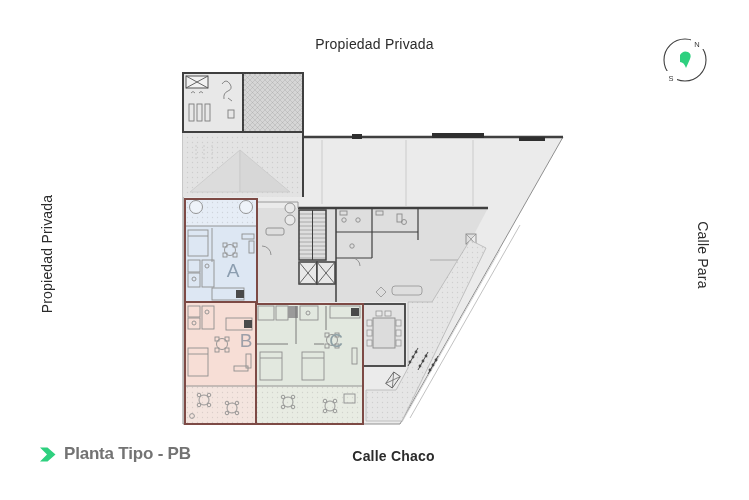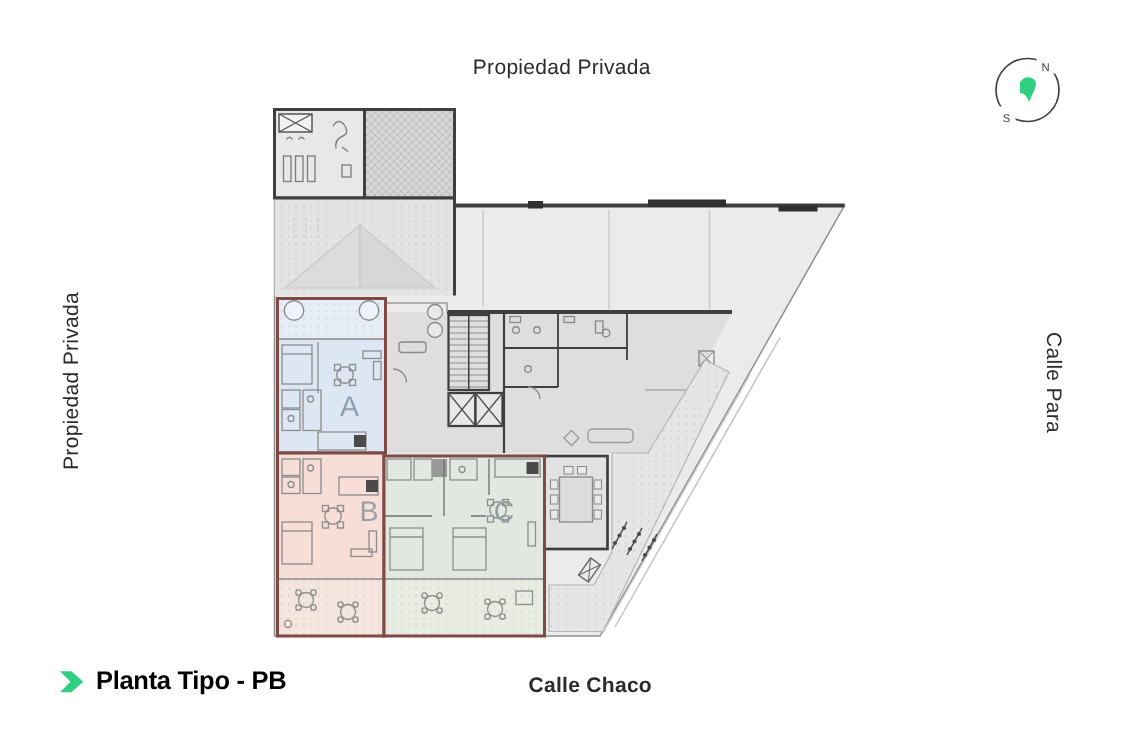--- a/index.html
+++ b/index.html
@@ -4,21 +4,21 @@
 <style>
   html,body{margin:0;padding:0;background:#ffffff;}
   .canvas{position:relative;width:749px;height:500px;background:#ffffff;
           font-family:"Liberation Sans",sans-serif;overflow:hidden;}
   .street-label{position:absolute;color:#2b2b2b;font-size:14px;letter-spacing:.2px;white-space:nowrap;}
   .street-top{left:0;right:0;top:36px;text-align:center;}
   .street-bottom{left:calc(50% + 19px);top:448px;transform:translateX(-50%);font-weight:bold;}
   .street-left{left:47px;top:254px;transform:translate(-50%,-50%) rotate(-90deg);}
   .street-right{left:703px;top:255px;transform:translate(-50%,-50%) rotate(90deg);}
   .footer{position:absolute;left:39px;top:444px;display:flex;align-items:center;gap:7px;}
-  .footer .title{font-size:17px;font-weight:700;color:#000000;letter-spacing:-0.2px;}
+  .footer .title{font-size:17px;font-weight:700;color:#737373;letter-spacing:-0.2px;}
   svg text{font-family:"Liberation Sans",sans-serif;}
   .unit-letter{font-size:19px;font-weight:400;}
   .compass-letter{font-size:7.5px;fill:#3a3a3a;}
   .plan-svg{position:absolute;left:0;top:0;}
 </style>
 </head>
 <body>
 
 <div class="canvas">
 

